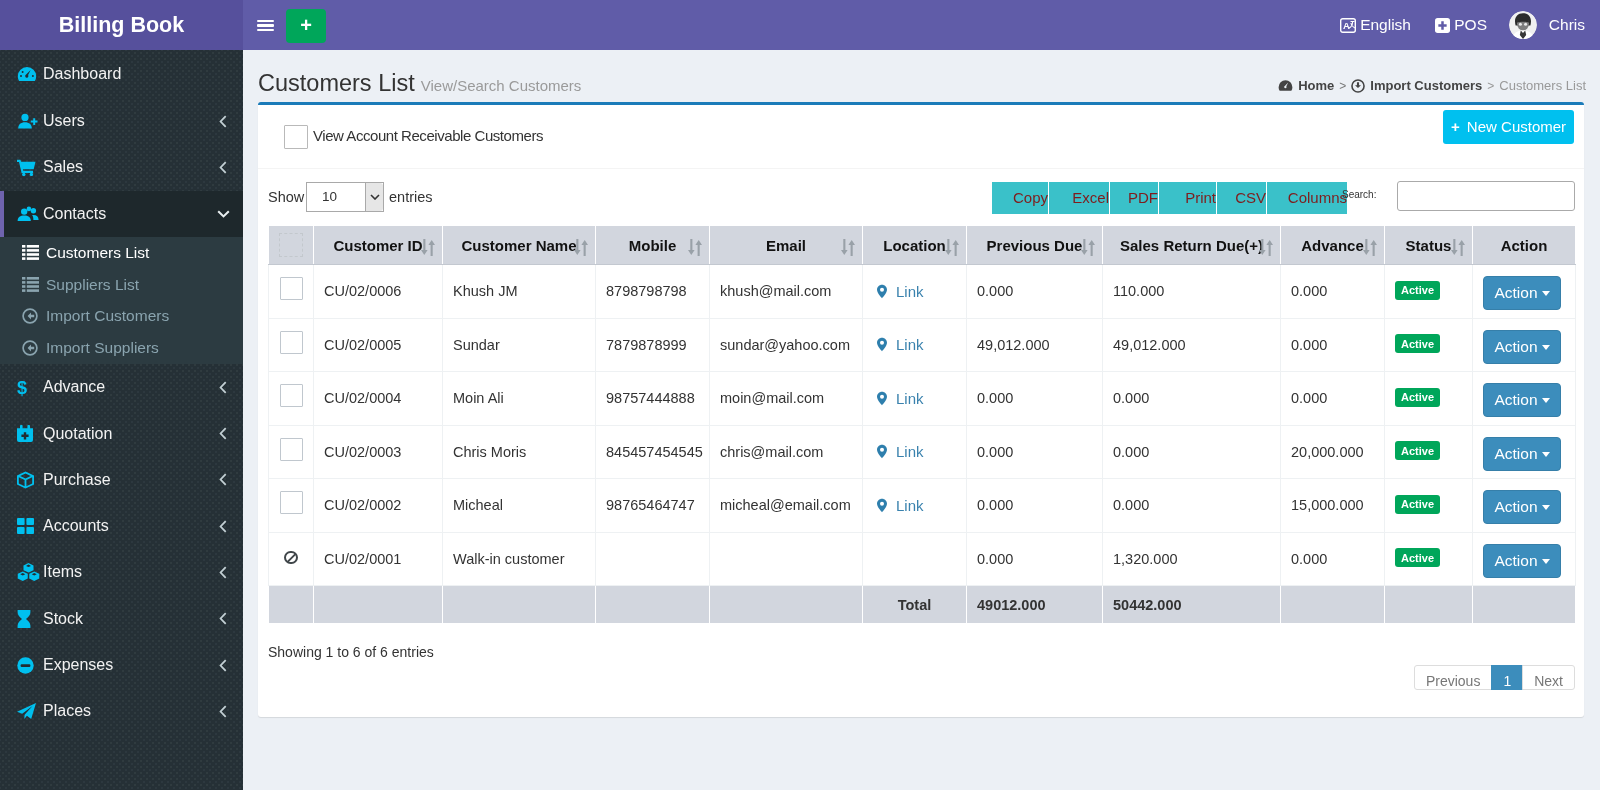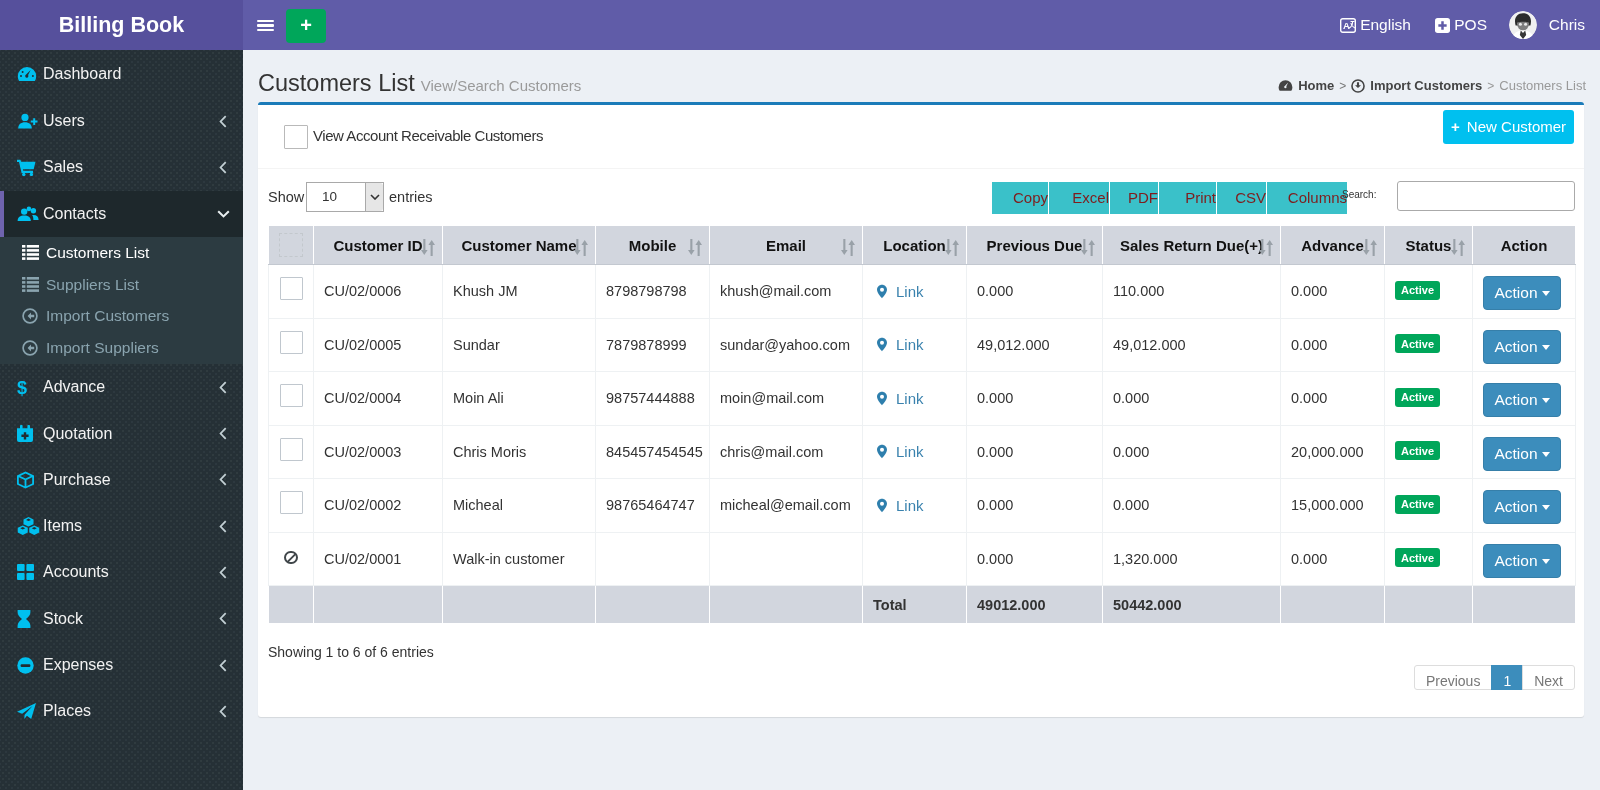--- a/index.html
+++ b/index.html
@@ -255,43 +255,43 @@
     <li><span class="micon">
           <svg width="17" height="18" viewBox="0 0 17 18">
             <path fill="#00c0ef" d="M8.5.4 17 4.5v9L8.5 17.6 0 13.5v-9zM1.8 6.2v6.2l5.8 2.8V9zm13.4 0L9.4 9v6.2l5.8-2.8zM8.5 2.4 3.2 4.9l5.3 2.5 5.3-2.5z"></path>
           </svg>
         </span>Purchase<span class="arr">
           <svg width="8" height="13" viewBox="0 0 8 13">
             <path d="M6.7 1.2 1.6 6.5l5.1 5.3" stroke="#c2cfd4" stroke-width="1.8" fill="none"></path>
           </svg>
         </span></li>
     <li><span class="micon">
-          <svg width="23" height="18" viewBox="0 0 23 18">
-            <g fill="#00c0ef">
-              <path d="M11.5 0l5 2.4v4.8l-5 2.4-5-2.4V2.4z"></path>
-              <path d="M5.75 8.4l5 2.4v4.8l-5 2.4-5-2.4v-4.8z"></path>
-              <path d="M17.25 8.4l5 2.4v4.8l-5 2.4-5-2.4v-4.8z"></path>
-            </g>
-            <path d="M11.5 1.6 14 2.9l-2.5 1.2L9 2.9zM5.75 10 8.25 11.2 5.75 12.4 3.25 11.2zM17.25 10l2.5 1.2-2.5 1.2-2.5-1.2z" fill="#222d32"></path>
-          </svg>
-        </span>Items<span class="arr">
-          <svg width="8" height="13" viewBox="0 0 8 13">
-            <path d="M6.7 1.2 1.6 6.5l5.1 5.3" stroke="#c2cfd4" stroke-width="1.8" fill="none"></path>
-          </svg>
-        </span></li>
-    <li><span class="micon">
           <svg width="17" height="16" viewBox="0 0 17 16">
             <g fill="#00c0ef">
               <rect width="7.6" height="7" rx="1"></rect>
               <rect x="9.4" width="7.6" height="7" rx="1"></rect>
               <rect y="9" width="7.6" height="7" rx="1"></rect>
               <rect x="9.4" y="9" width="7.6" height="7" rx="1"></rect>
             </g>
           </svg>
         </span>Accounts<span class="arr">
+          <svg width="8" height="13" viewBox="0 0 8 13">
+            <path d="M6.7 1.2 1.6 6.5l5.1 5.3" stroke="#c2cfd4" stroke-width="1.8" fill="none"></path>
+          </svg>
+        </span></li>
+    <li><span class="micon">
+          <svg width="23" height="18" viewBox="0 0 23 18">
+            <g fill="#00c0ef">
+              <path d="M11.5 0l5 2.4v4.8l-5 2.4-5-2.4V2.4z"></path>
+              <path d="M5.75 8.4l5 2.4v4.8l-5 2.4-5-2.4v-4.8z"></path>
+              <path d="M17.25 8.4l5 2.4v4.8l-5 2.4-5-2.4v-4.8z"></path>
+            </g>
+            <path d="M11.5 1.6 14 2.9l-2.5 1.2L9 2.9zM5.75 10 8.25 11.2 5.75 12.4 3.25 11.2zM17.25 10l2.5 1.2-2.5 1.2-2.5-1.2z" fill="#222d32"></path>
+          </svg>
+        </span>Items<span class="arr">
           <svg width="8" height="13" viewBox="0 0 8 13">
             <path d="M6.7 1.2 1.6 6.5l5.1 5.3" stroke="#c2cfd4" stroke-width="1.8" fill="none"></path>
           </svg>
         </span></li>
     <li><span class="micon">
           <svg width="14" height="18" viewBox="0 0 14 18">
             <path fill="#00c0ef" d="M.6 0h12.8v2.2c0 3-2.1 4.9-4.4 6.8 2.3 1.9 4.4 3.8 4.4 6.8V18H.6v-2.2c0-3 2.1-4.9 4.4-6.8C2.7 7.1.6 5.2.6 2.2z"></path>
           </svg>
         </span>Stock<span class="arr">
           <svg width="8" height="13" viewBox="0 0 8 13">
@@ -544,21 +544,21 @@
   <td><span class="act-btn">Action<span class="caret"></span></span></td>
 </tr>
       </tbody>
       <tfoot>
         <tr>
           <td></td>
             <td></td>
             <td></td>
             <td></td>
             <td></td>
-          <td style="text-align:left;">Total</td>
+          <td style="text-align:center;">Total</td>
           <td>49012.000</td>
           <td>50442.000</td>
           <td></td>
             <td></td>
             <td></td>
         </tr>
       </tfoot>
     </table>
     <div class="showing">Showing 1 to 6 of 6 entries</div>
     <div class="paging">

